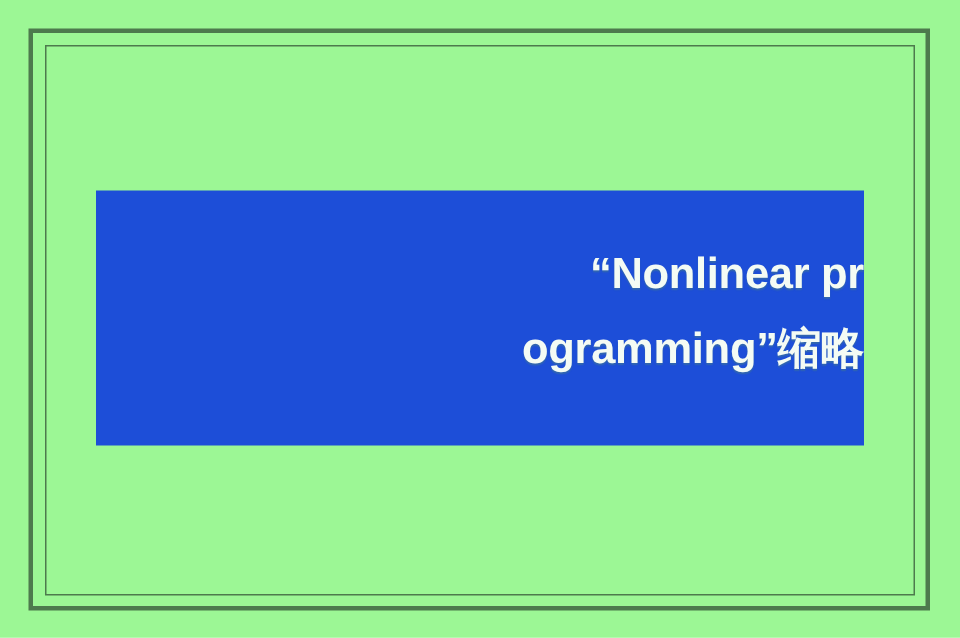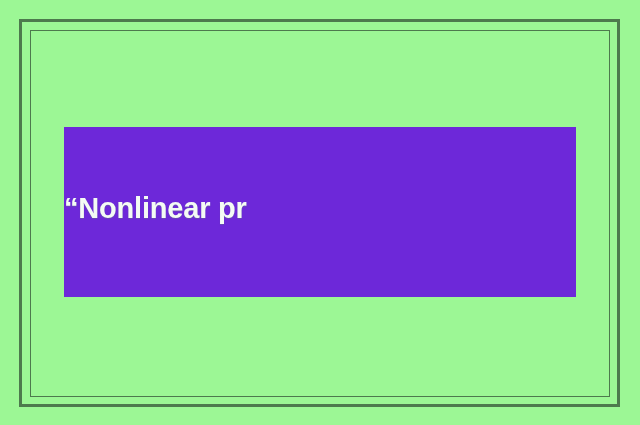--- a/index.html
+++ b/index.html
@@ -47,25 +47,25 @@
     pointer-events: none;
   }
 
   
   .overlay-panel {
     position: absolute;
     left: 64px;
     top: 127px;
     width: 512px;
     height: 170px;
-    background: #6d28d9;
+    background: #1d4ed8;
     box-sizing: border-box;
     display: flex;
     flex-direction: column;
-    align-items: flex-start;
+    align-items: flex-end;
     justify-content: center;
     padding-bottom: 8px;
   }
 
   .caption-text {
     color: #f4fbf4;
     font-family: "Liberation Sans", "DejaVu Sans", sans-serif;
     font-weight: bold;
     font-size: 29px;
     line-height: 50px;
@@ -85,15 +85,16 @@
 </head>
 <body>
 
 <div class="canvas">
 
   <div class="frame-outer"></div>
   <div class="frame-inner"></div>
 
   <div class="overlay-panel">
     <div class="caption-text caption-line-1">“Nonlinear pr</div>
+    <div class="caption-text caption-line-2">ogramming”缩略</div>
   </div>
 
 </div>
 
 </body></html>

